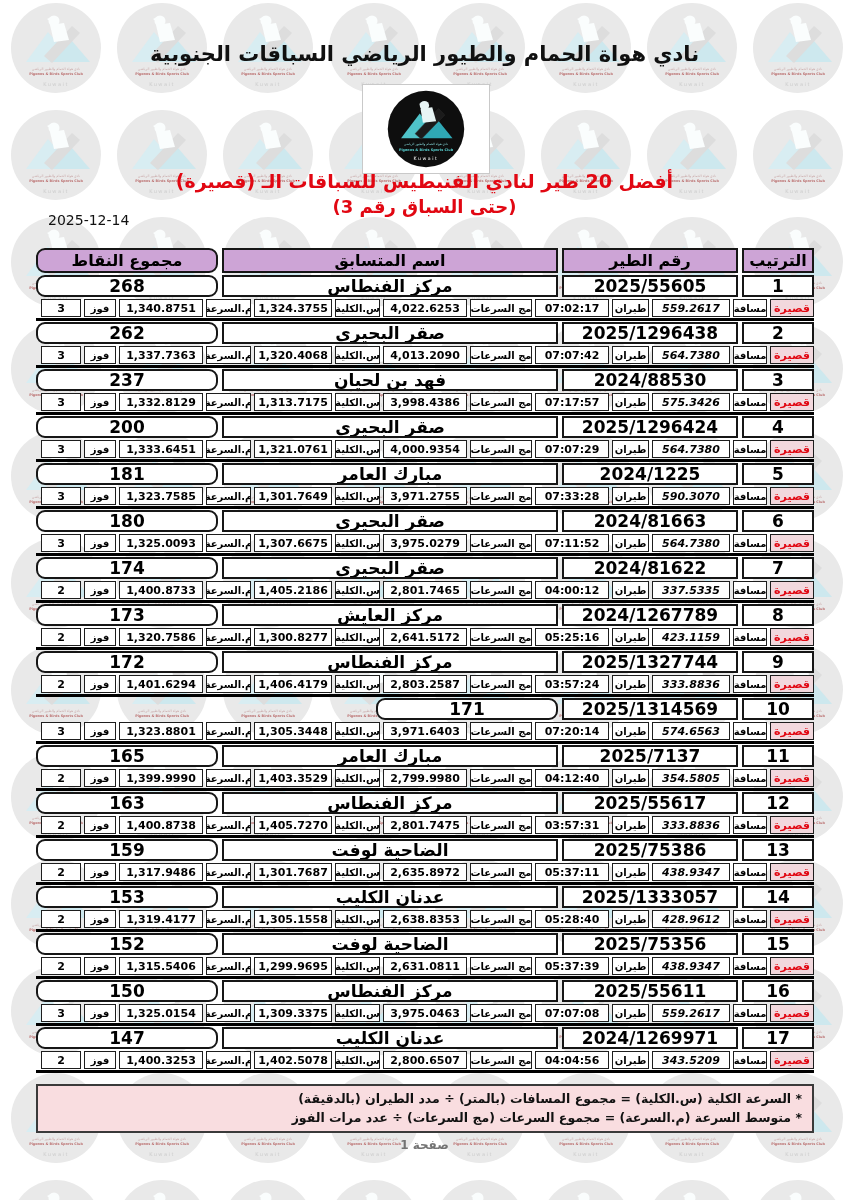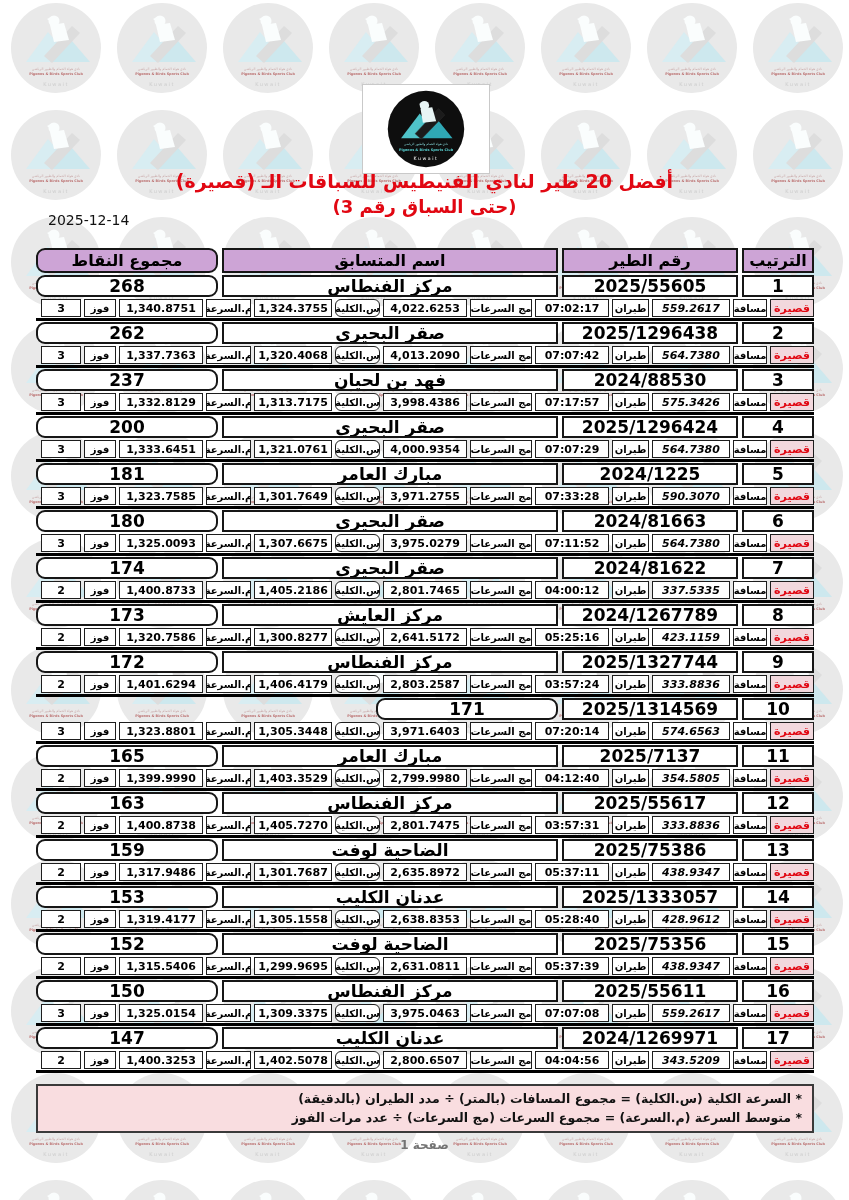--- a/index.html
+++ b/index.html
@@ -35,21 +35,21 @@
   .drow{display:flex;gap:3px;margin-top:2px;}
   .dcell{background:#fff;border:1.5px solid #1d1d1d;height:18px;box-sizing:border-box;
          display:flex;align-items:center;justify-content:center;font-weight:bold;color:#000;
          white-space:nowrap;overflow:hidden;}
   .lbl{font-size:10px;}
   .val{font-size:11px;direction:ltr;}
   .cat{flex:0 0 44px;background:var(--pink,#f2d8dd);color:var(--red,#e10712);font-size:11px;}
   .w-dl{flex:0 0 34px;} .w-dv{flex:0 0 78px;font-style:italic;}
   .w-fl{flex:0 0 37px;} .w-tv{flex:0 0 74px;}
   .w-sl{flex:0 0 62px;} .w-sv{flex:0 0 84px;}
-  .w-tl{flex:0 0 45px;border-radius:6px;} .w-t2{flex:0 0 78px;}
+  .w-tl{flex:0 0 45px;} .w-t2{flex:0 0 78px;}
   .w-al{flex:0 0 45px;} .w-av{flex:0 0 84px;}
   .w-wl{flex:0 0 32px;} .w-wv{flex:0 0 40px;}
   .rule{height:3px;background:#000;margin-top:1px;}
   .entry{margin-bottom:1px;}
   
   .notes{position:absolute;top:1084px;right:35px;width:778px;box-sizing:border-box;
          background:var(--notes,#f9dde0);border:2px solid #3a3a3a;padding:3px 10px;
          font-weight:bold;font-size:12.5px;line-height:1.55;color:#111;text-align:right;}
   .pageno{position:absolute;top:1138px;left:0;right:0;text-align:center;
           font-size:12px;font-weight:bold;color:#737373;}
@@ -1208,20 +1208,21 @@
           <circle cx="44" cy="19" r="5.5" fill="#fafdfd"></circle>
           <polygon points="37,17 43,14 41,20" fill="#fafdfd"></polygon>
           <polygon points="40,23 54,21 59,38 44,40" fill="#fafdfd"></polygon>
           <text class="wm-ar" x="46" y="68" text-anchor="middle" font-size="3.4" fill="#c9a8a8">نادي هواة الحمام والطيور الرياضي</text>
           <text class="wm-en" x="46" y="73" text-anchor="middle" font-size="3.4" font-weight="bold" fill="#bb7070">Pigeons &amp; Birds Sports Club</text>
           <text class="wm-kw" x="46" y="84" text-anchor="middle" font-size="5" letter-spacing="1.5" fill="#cccccc">Kuwait</text>
         </svg></div>
     </div>
 
   <div class="content">
+    <div class="title">نادي هواة الحمام والطيور الرياضي السباقات الجنوبية</div>
 
     <div class="logo-box">
       <svg width="78" height="78" viewBox="0 0 100 100">
         <circle cx="50" cy="50" r="49" fill="#0e0e0e"></circle>
         <polygon points="18,62 42,30 54,46 45,62" fill="#4fc3c9"></polygon>
         <polygon points="43,62 60,32 84,62" fill="#2fa8b5"></polygon>
         <polygon points="36,56 66,24 74,32 44,63" fill="#1b1b1b" stroke="#343434" stroke-width="0.6"></polygon>
         <circle cx="48" cy="20" r="6" fill="#e8f5f5"></circle>
         <polygon points="41,18 47,15 45,21" fill="#e8f5f5"></polygon>
         <polygon points="43,24 58,22 63,40 46,42" fill="#e8f5f5"></polygon>

